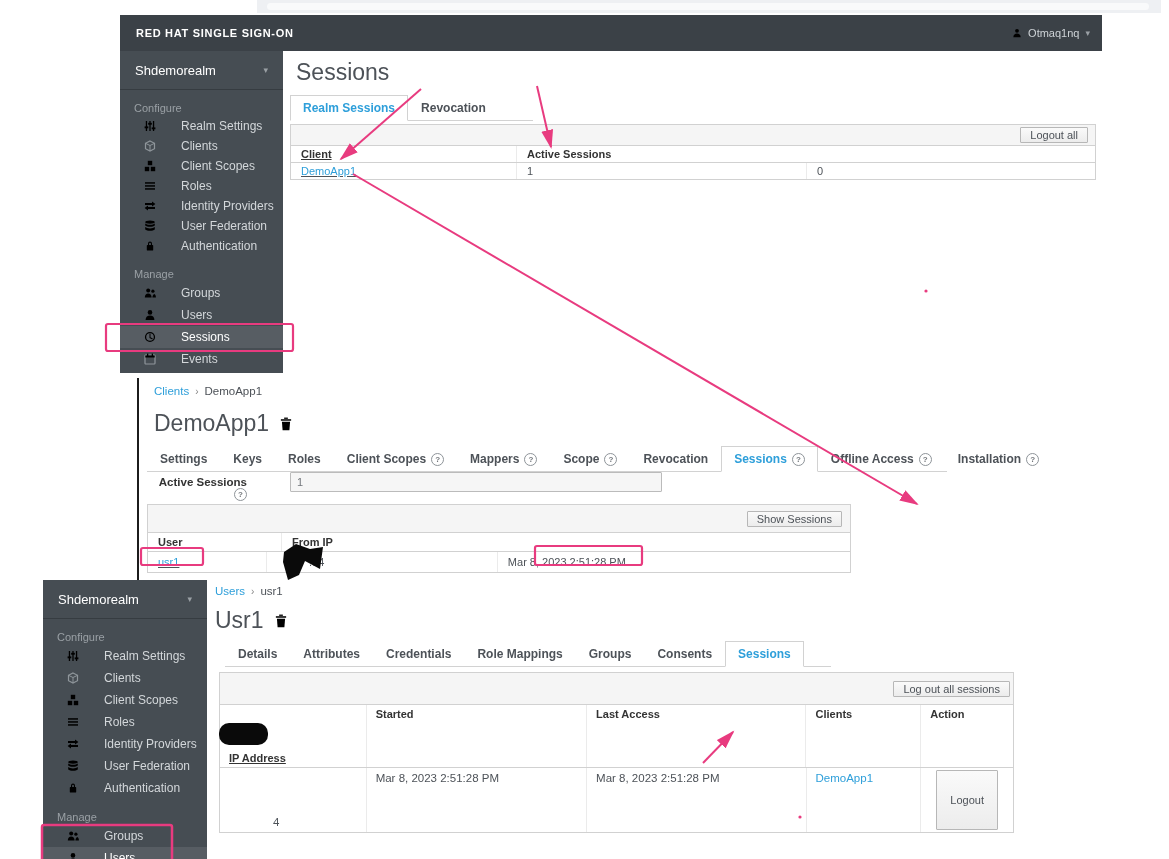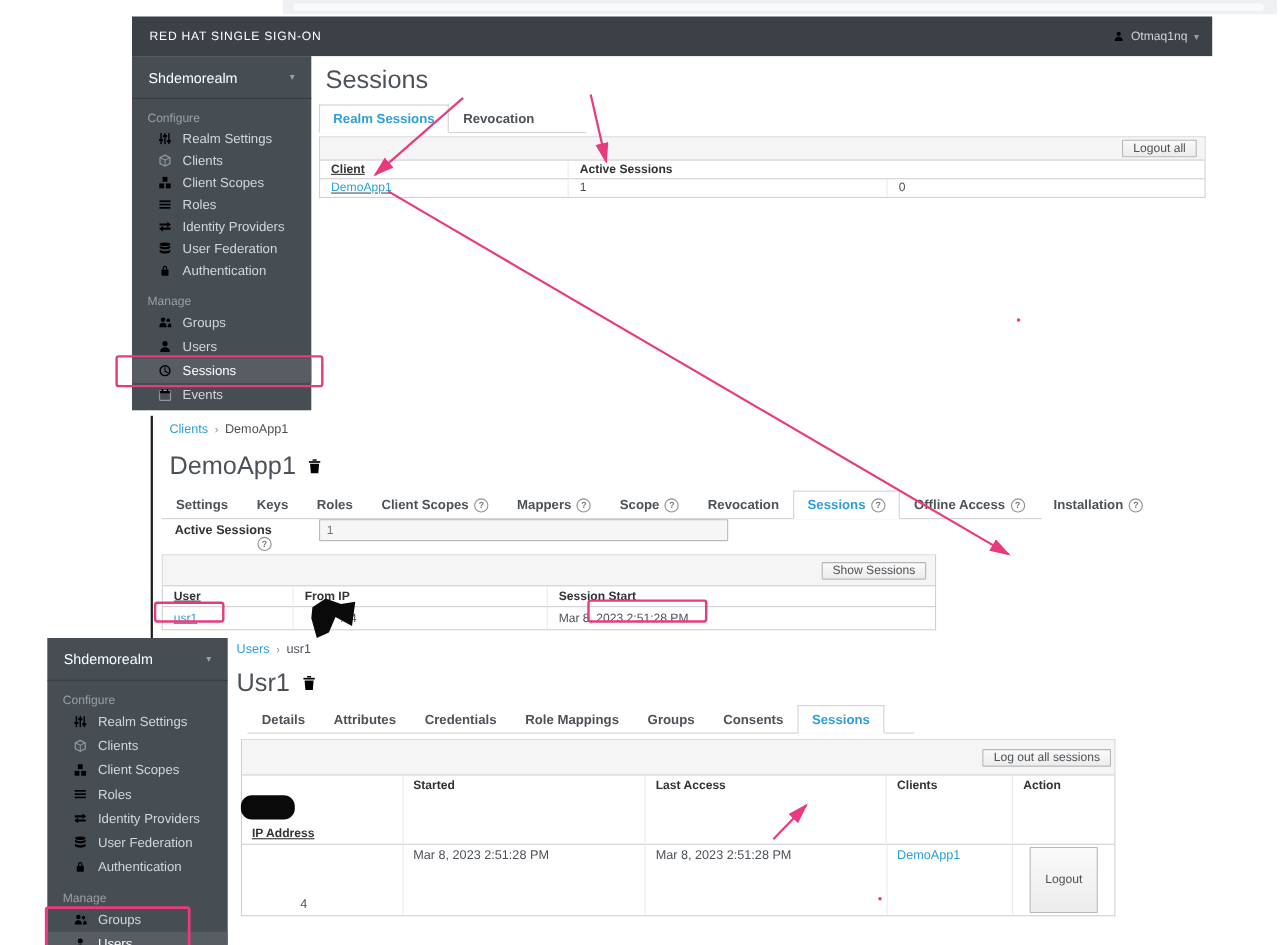--- a/index.html
+++ b/index.html
@@ -7,33 +7,33 @@
     position:relative;width:1169px;height:859px;overflow:hidden;background:#fff;
     font-family:"Liberation Sans", sans-serif;color:#4d5258;
   }
   
   .top-strip{position:absolute;left:257px;top:0;width:904px;height:13px;background:#eef0f3;}
   .top-strip-inner{position:absolute;left:10px;top:3px;right:12px;height:7px;background:#f9fafb;border-radius:4px;}
 
   
   .app-header{position:absolute;left:120px;top:15px;width:982px;height:36px;background:#3b4147;
     display:flex;align-items:center;justify-content:space-between;padding:0 12px 0 16px;box-sizing:border-box;}
-  .brand{color:#fff;font-size:11px;font-weight:normal;letter-spacing:.7px;}
+  .brand{color:#fff;font-size:11px;font-weight:bold;letter-spacing:.7px;}
   .user-chip{display:flex;align-items:center;gap:6px;color:#ced3d7;font-size:11px;cursor:pointer;}
   .user-chip .ic{width:10px;height:10px;color:#ced3d7;}
   .caret{font-size:9px;color:#9aa0a5;line-height:1;}
 
   
   .sidebar{position:absolute;background:#464d53;}
   #sidebar-top{left:120px;top:51px;width:163px;height:322px;}
   #sidebar-bottom{left:43px;top:580px;width:164px;height:279px;overflow:hidden;}
   .realm-row{height:38px;border-bottom:1px solid #363c41;display:flex;align-items:center;justify-content:space-between;
     padding:0 15px;color:#fff;font-size:13px;cursor:pointer;}
   .nav-label{margin-top:12px;height:14px;padding-left:14px;font-size:11px;color:#9aa0a5;}
-  .nav-item{display:flex;align-items:center;gap:10px;padding-left:24px;font-size:12px;color:#d3d7da;cursor:pointer;}
+  .nav-item{display:flex;align-items:center;gap:25px;padding-left:24px;font-size:12px;color:#d3d7da;cursor:pointer;}
   .nav-item .ic{width:12px;height:12px;color:#8f969b;flex:0 0 12px;}
   #sidebar-top .cfg .nav-item{height:20px;}
   #sidebar-top .mng .nav-item{height:22px;}
   #sidebar-bottom .nav-item{height:22px;}
   .nav-item.active{background:#575d63;color:#fff;}
   .nav-item.active .ic{color:#39a5dc;}
 
   
   .page-title{font-size:23px;color:#4d5258;font-weight:400;}
   .title-row{display:flex;align-items:center;gap:10px;}
@@ -310,21 +310,20 @@
   </div>
   <div class="v2-label"><span>Active Sessions</span><span class="help">?</span></div>
   <input class="v2-input" disabled="" value="1" style="">
   <div class="pf-table v2-table">
     <div class="t-toolbar">
       <button class="btn">Show Sessions</button>
     </div>
     <div class="t-head">
       <span class="cell c2a">User</span>
       <span class="cell c2b">From IP</span>
-      <span class="cell c2c">Session Start</span>
     </div>
     <div class="t-row">
       <span class="cell c2a"><a class="lnk">usr1</a></span>
       <span class="cell c2b"><span class="ip-pad2">.94</span></span>
       <span class="cell c2c">Mar 8, 2023 2:51:28 PM</span>
     </div>
   </div>
 </div>
 
 <div class="sidebar" id="sidebar-bottom">

